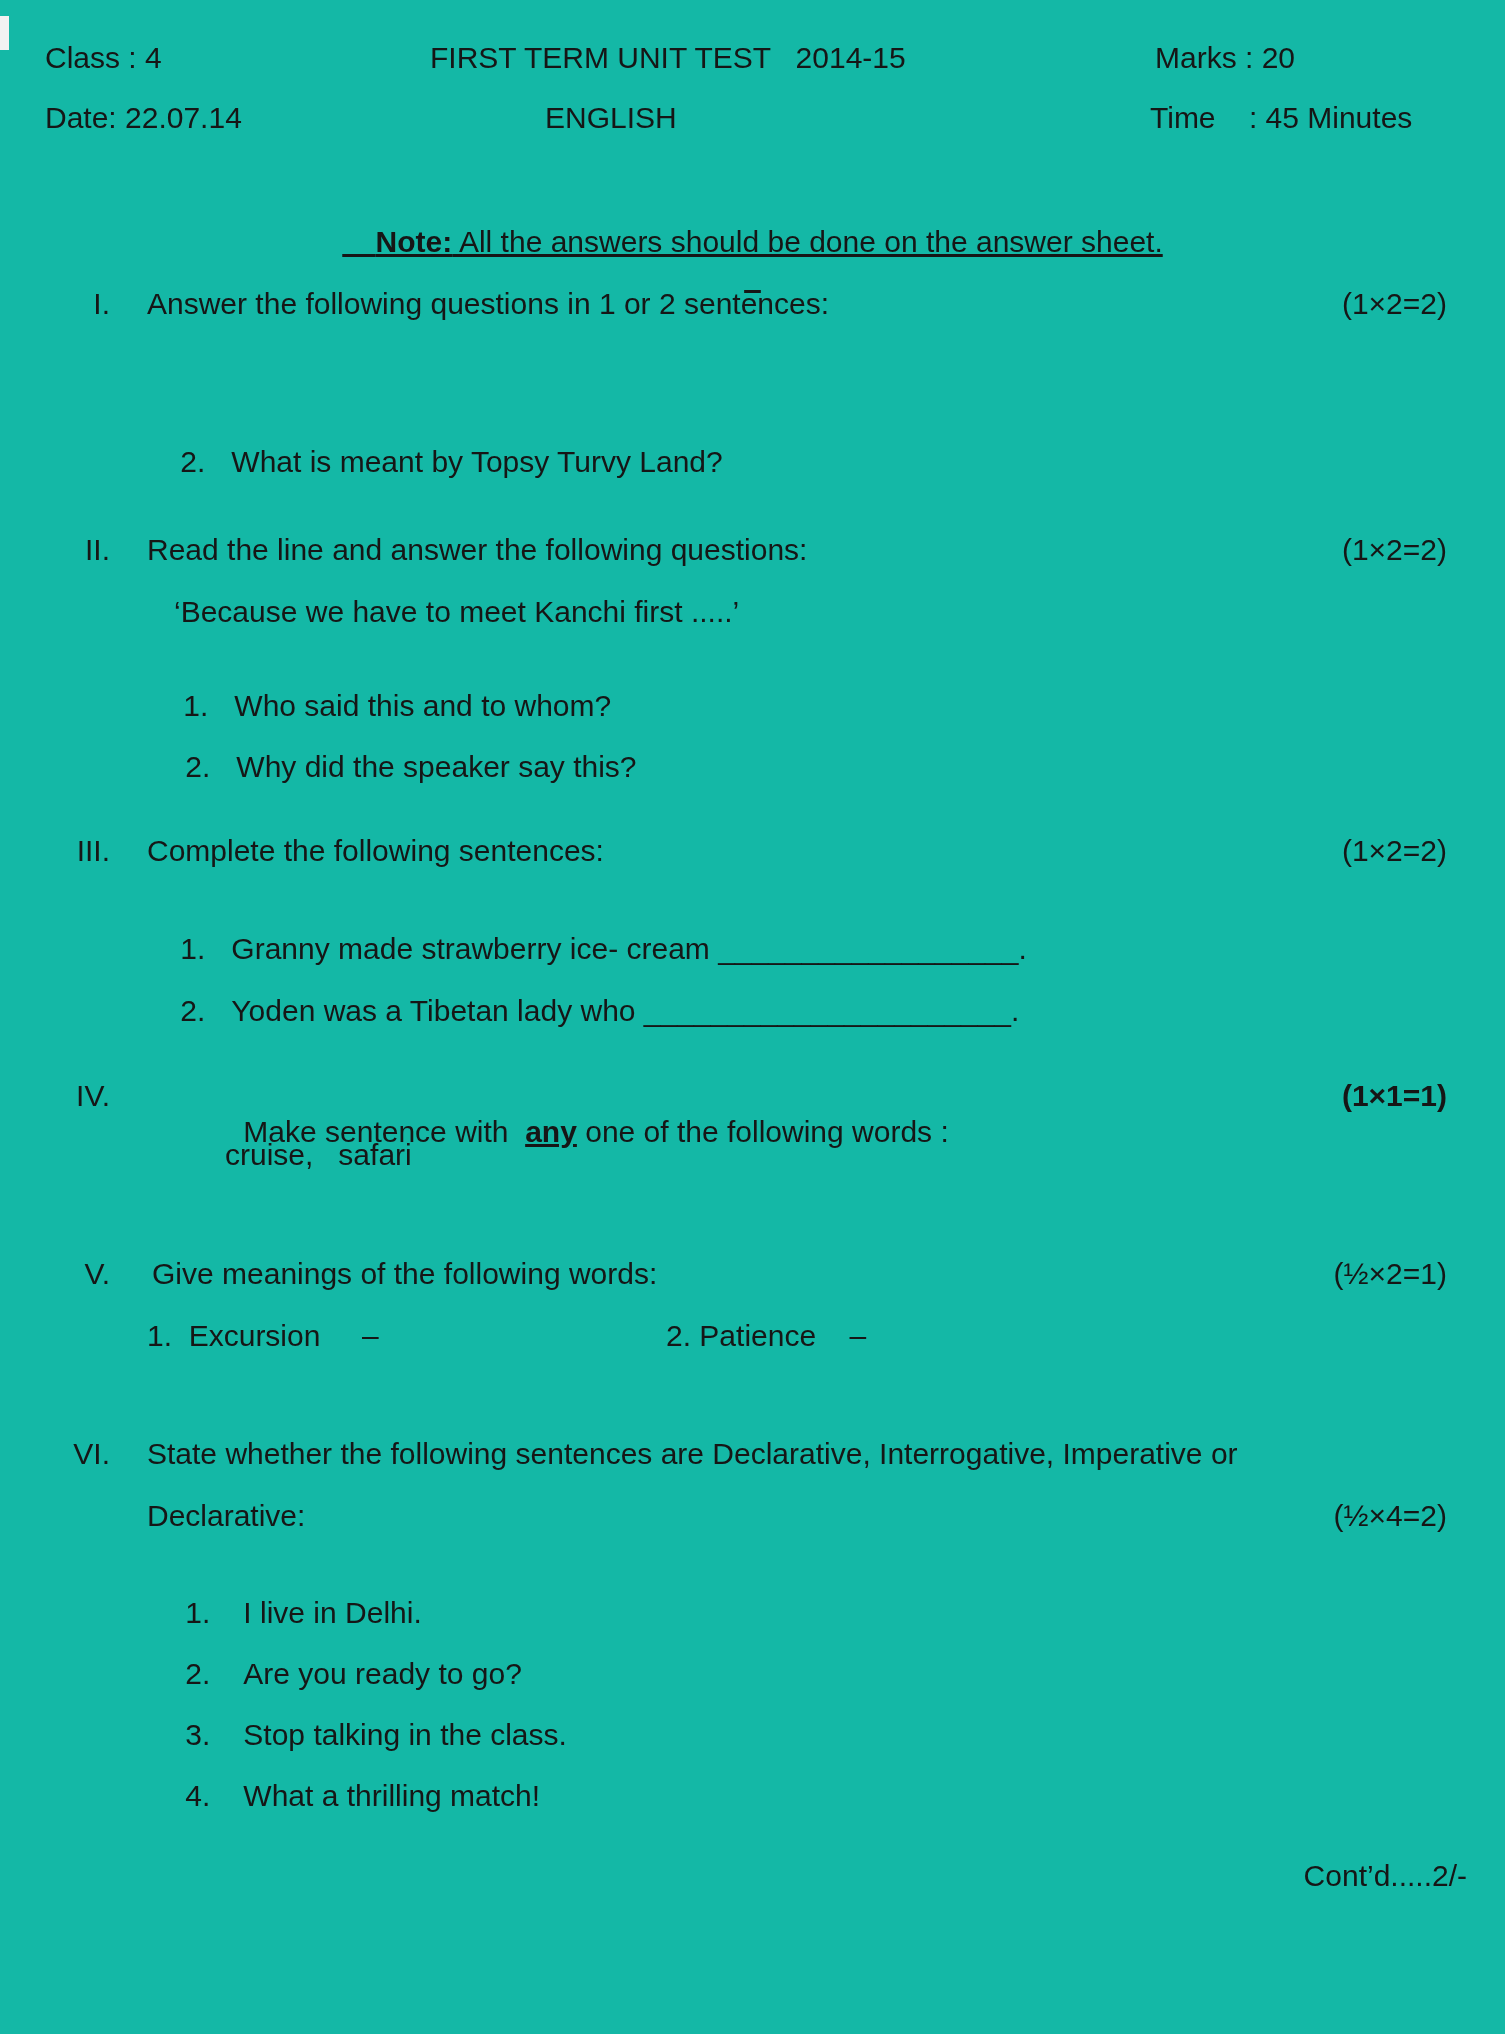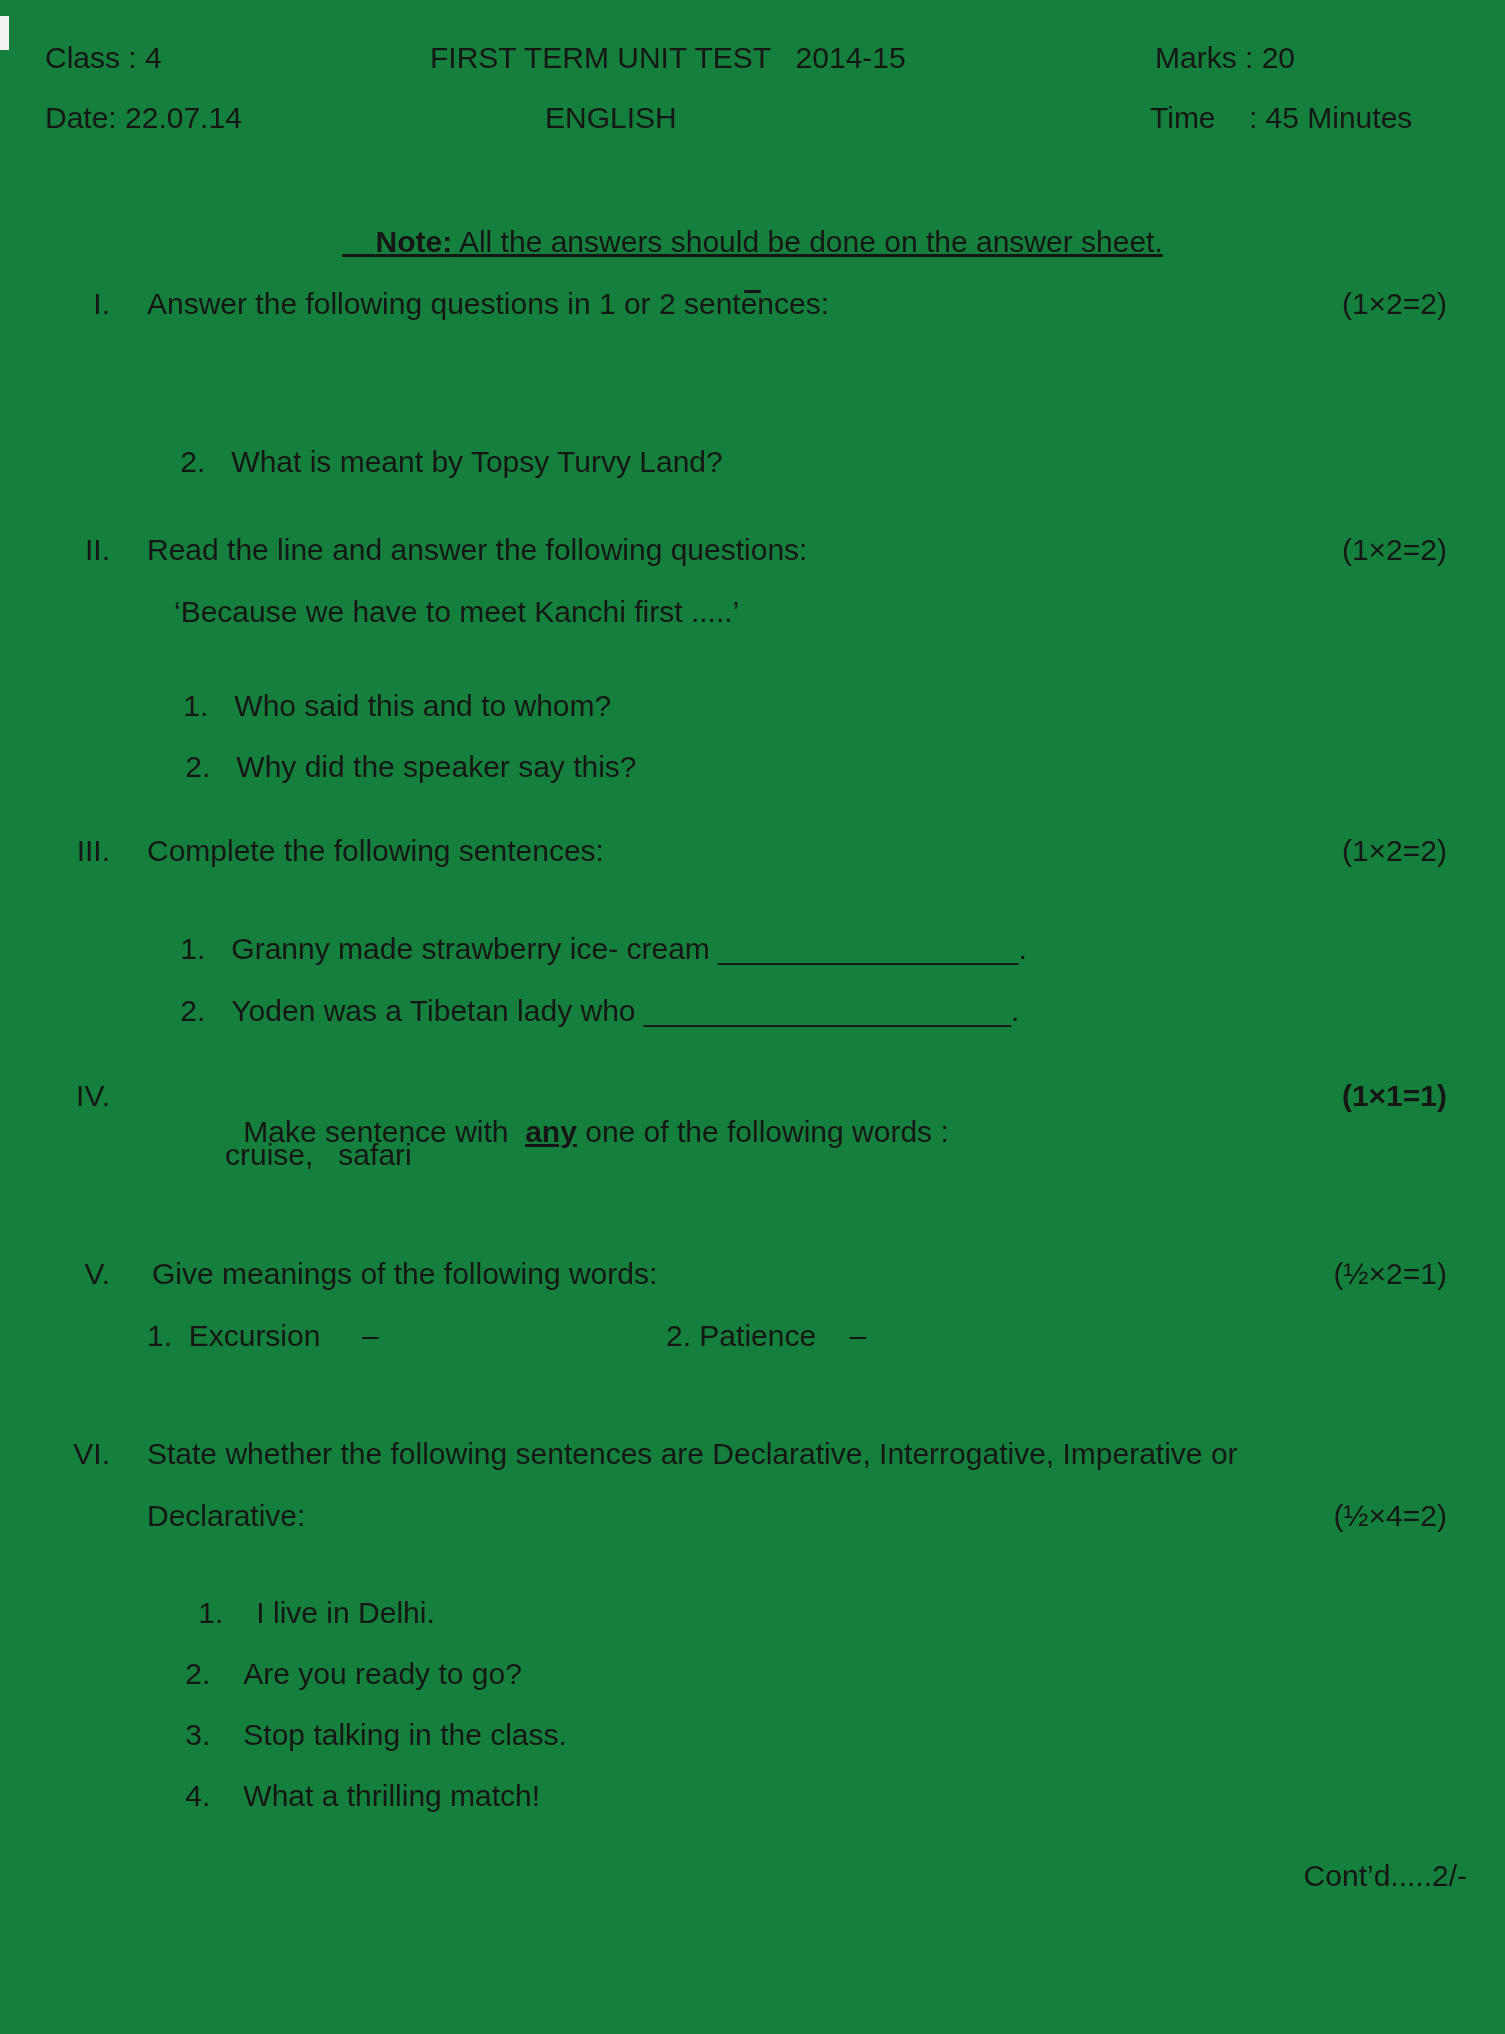--- a/index.html
+++ b/index.html
@@ -1,20 +1,20 @@
 <!DOCTYPE html>
 <html><head>
 <meta charset="utf-8">
 <style>
   html, body { margin:0; padding:0; background:#ffffff; }
   .page {
     position:relative;
     width:1505px;
     height:2034px;
-    background:#15803d;
+    background:#14b8a6;
     font-family:"Liberation Sans", sans-serif;
     font-size:30px;
     color:#161616;
     overflow:hidden;
   }
   .line { position:absolute; white-space:pre; line-height:36px; }
   .numeral { left:40px; width:70px; text-align:right; }
   .marks { right:58px; text-align:right; }
   .inum  { display:inline-block; width:51px; }
   .inum6 { display:inline-block; width:58px; }
@@ -90,21 +90,21 @@
   <div class="line marks" style="top:1256px;">(½×2=1)</div>
 
   <div class="line" style="left:147px; top:1318px;">1.  Excursion     –</div>
   <div class="line" style="left:666px; top:1318px;">2. Patience    –</div>
 
   <div class="line numeral" style="top:1436px;">VI.</div>
   <div class="line" style="left:147px; top:1436px;">State whether the following sentences are Declarative, Interrogative, Imperative or</div>
   <div class="line" style="left:147px; top:1498px;">Declarative:</div>
   <div class="line marks" style="top:1498px;">(½×4=2)</div>
 
-  <div class="line" style="left:165px; top:1559px;">
+  <div class="line" style="left:152px; top:1559px;">
     <span class="inum6">1.</span><span>I live in Delhi.</span>
   </div>
   <div class="line" style="left:152px; top:1620px;">
     <span class="inum6">2.</span><span>Are you ready to go?</span>
   </div>
   <div class="line" style="left:152px; top:1681px;">
     <span class="inum6">3.</span><span>Stop talking in the class.</span>
   </div>
   <div class="line" style="left:152px; top:1742px;">
     <span class="inum6">4.</span><span>What a thrilling match!</span>

